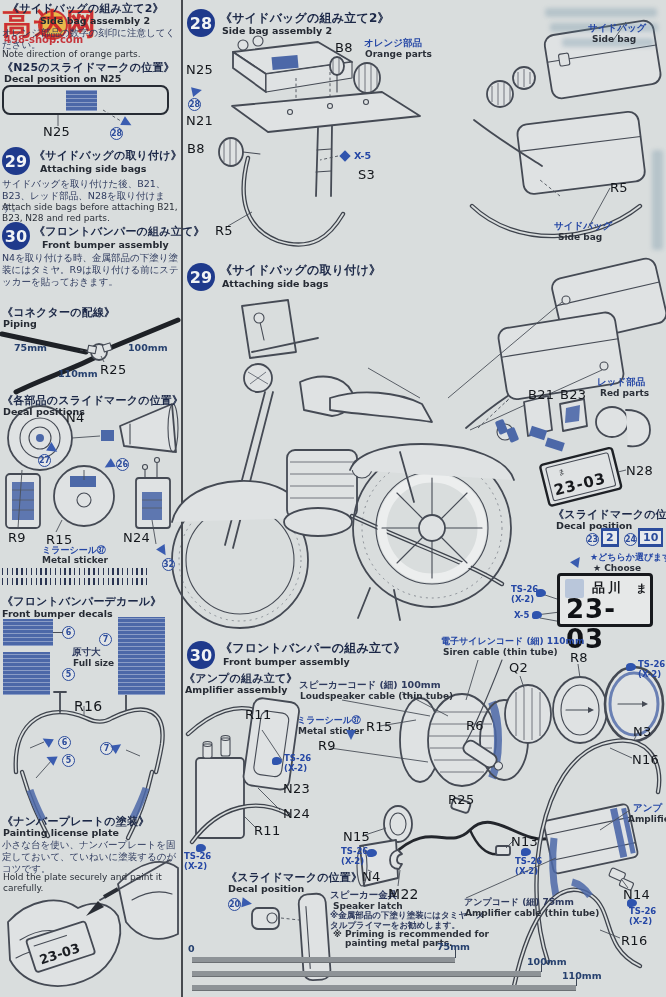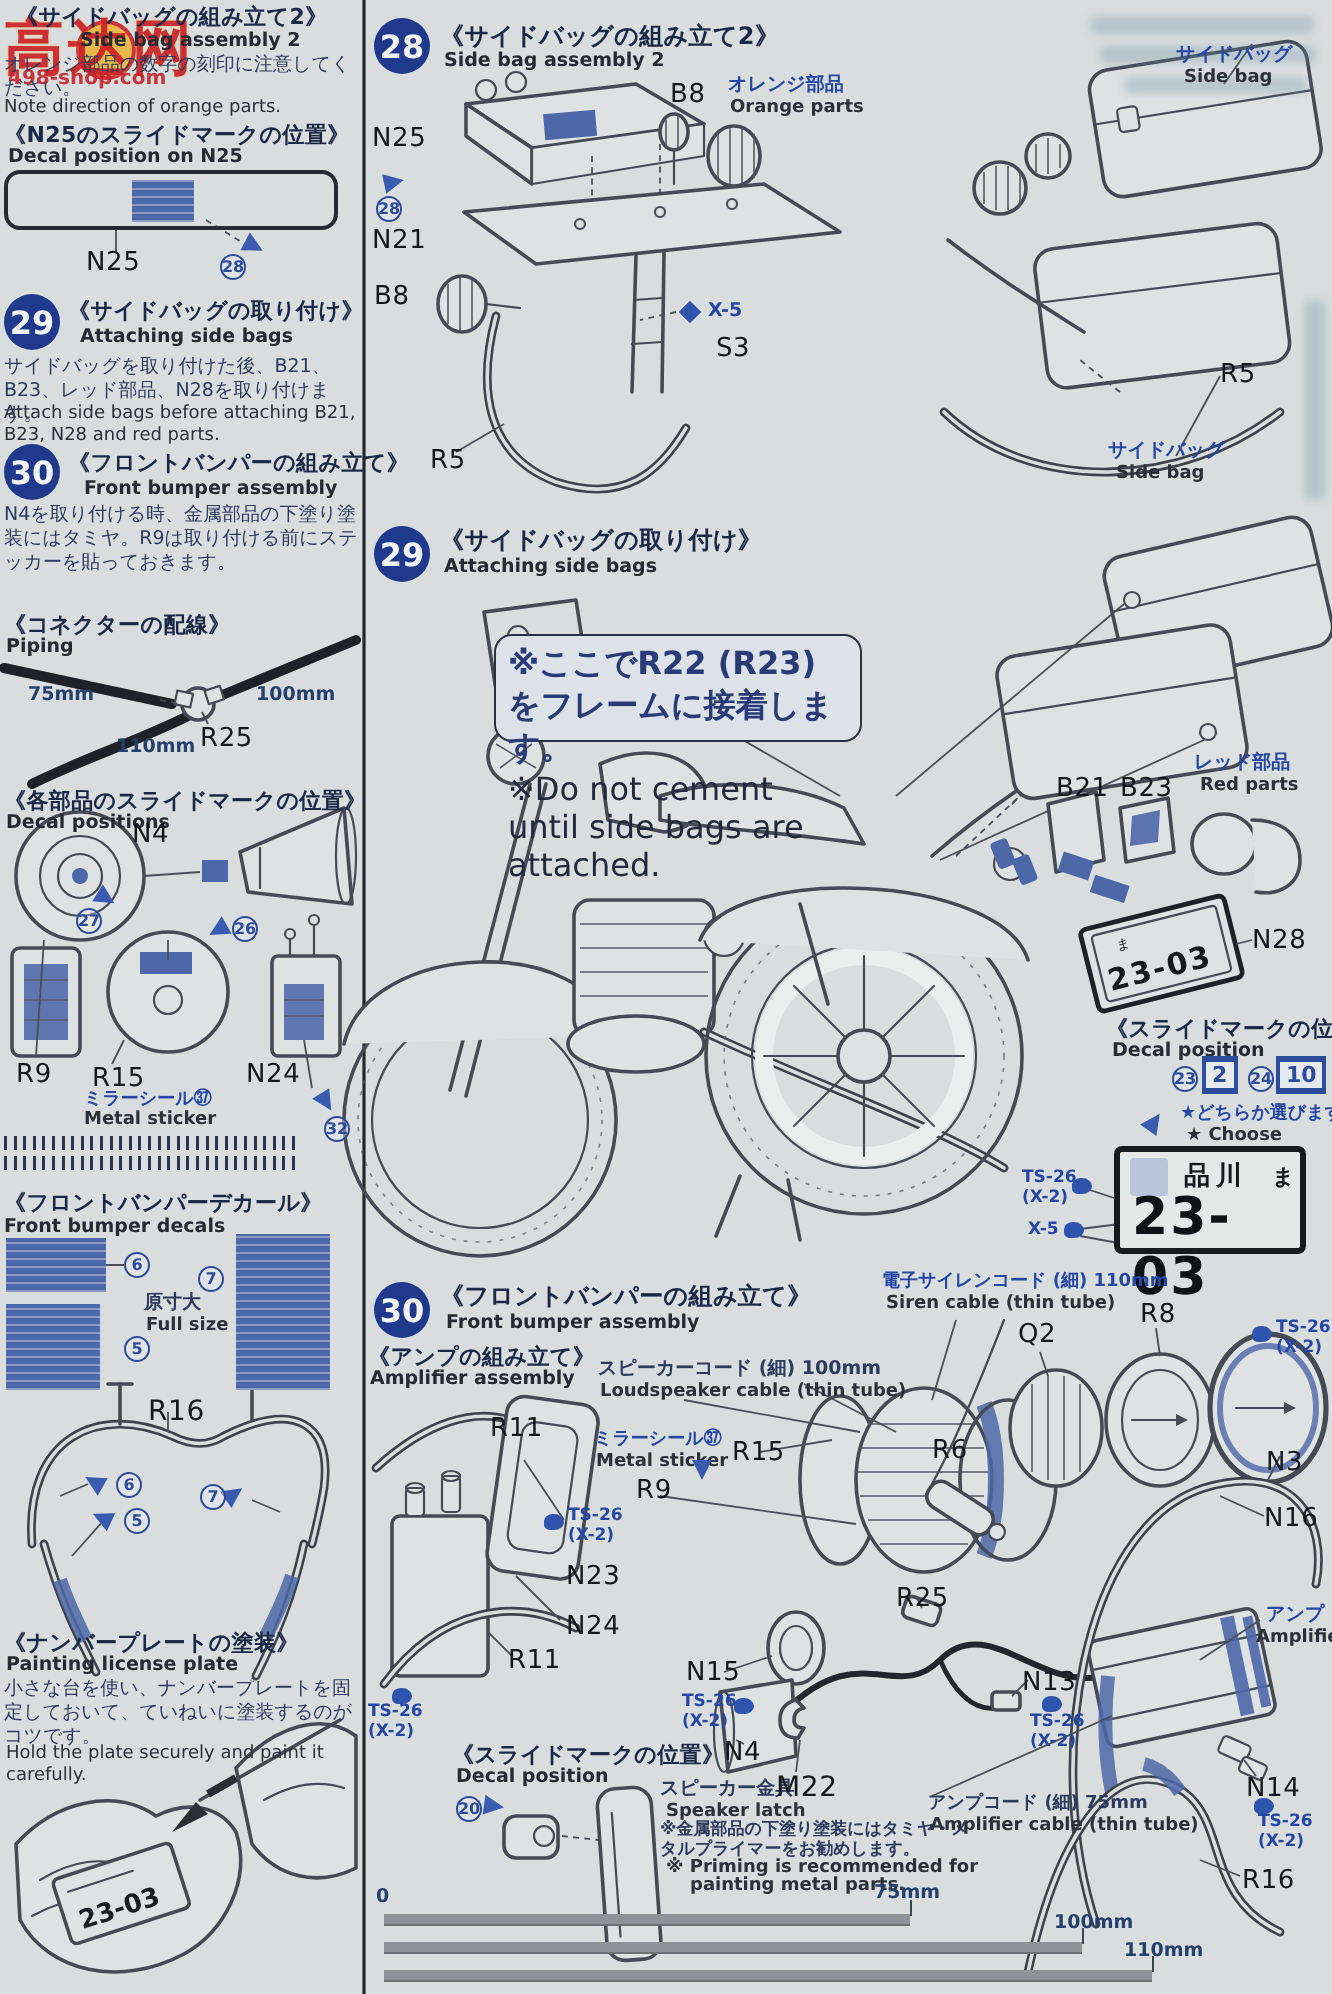--- a/index.html
+++ b/index.html
@@ -467,24 +467,20 @@
   <div class="abs pl" style="left:215px;top:223px">R5</div>
   <div class="abs jpb" style="left:588px;top:22px;font-weight:bold;color:#2547a5">サイドバッグ</div>
   <div class="abs enb" style="left:592px;top:34px;font-weight:bold">Side bag</div>
   <div class="abs pl" style="left:610px;top:180px">R5</div>
   <div class="abs jpb" style="left:554px;top:220px;font-weight:bold;color:#2547a5">サイドバッグ</div>
   <div class="abs enb" style="left:558px;top:232px;font-weight:bold">Side bag</div>
 
   <div class="abs stepc" style="left:187px;top:263px">29</div>
   <div class="abs jph" style="left:220px;top:262px;font-size:12px">《サイドバッグの取り付け》</div>
   <div class="abs enh" style="left:222px;top:278px">Attaching side bags</div>
-  <div class="abs notebox" style="left:247px;top:317px;width:184px;height:54px">
-    <div class="note" style="color:#2a3c77;font-weight:bold">※ここでR22 (R23) をフレームに接着します。</div>
-    <div class="note">※Do not cement until side bags are attached.</div>
-  </div>
   <div class="abs pl" style="left:528px;top:387px">B21</div>
   <div class="abs pl" style="left:560px;top:387px">B23</div>
   <div class="abs jpb" style="left:597px;top:376px;font-weight:bold;color:#2547a5">レッド部品</div>
   <div class="abs enb" style="left:600px;top:388px;font-weight:bold">Red parts</div>
   <div class="abs pl" style="left:626px;top:463px">N28</div>
   <div class="abs jph" style="left:553px;top:507px">《スライドマークの位置》</div>
   <div class="abs enh" style="left:556px;top:520px">Decal position</div>
   <span class="abs circ" style="left:586px;top:533px">23</span>
   <span class="abs dbox" style="left:601px;top:528px">2</span>
   <span class="abs circ" style="left:624px;top:533px">24</span>

